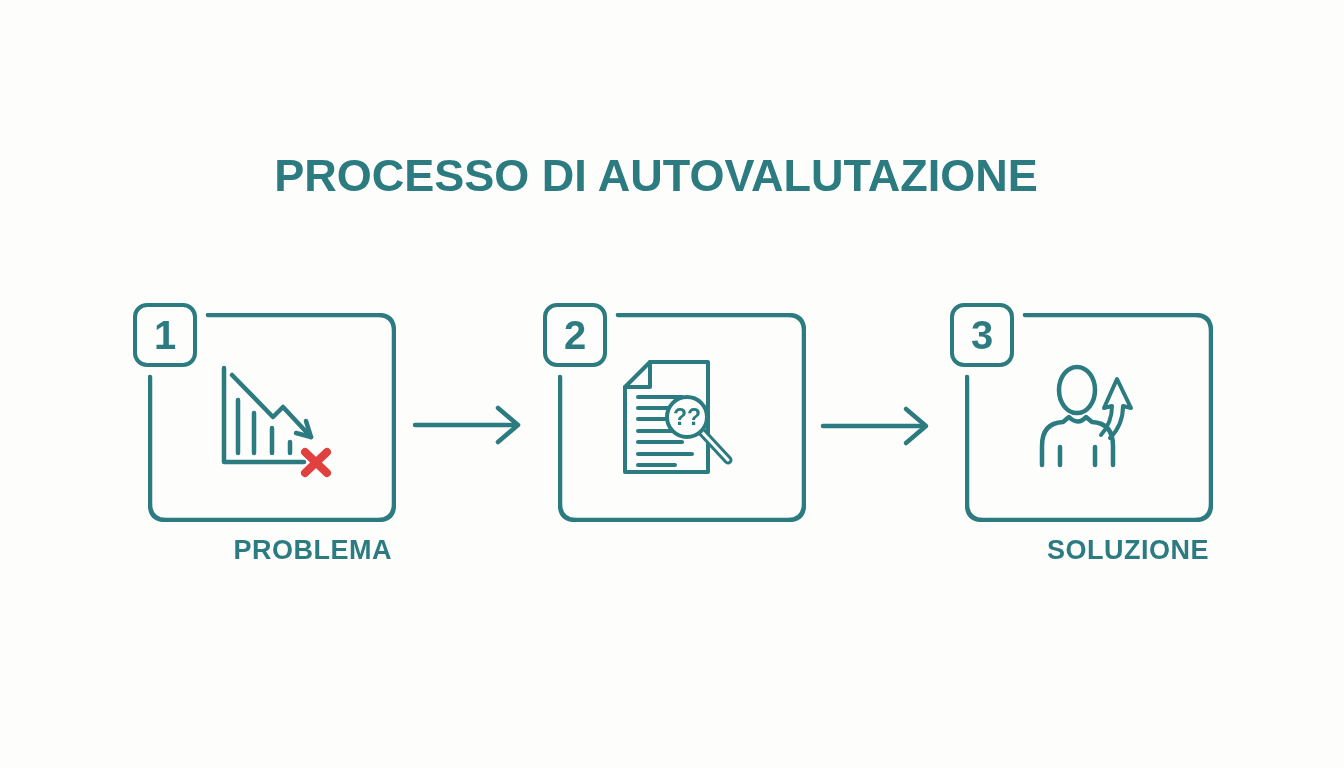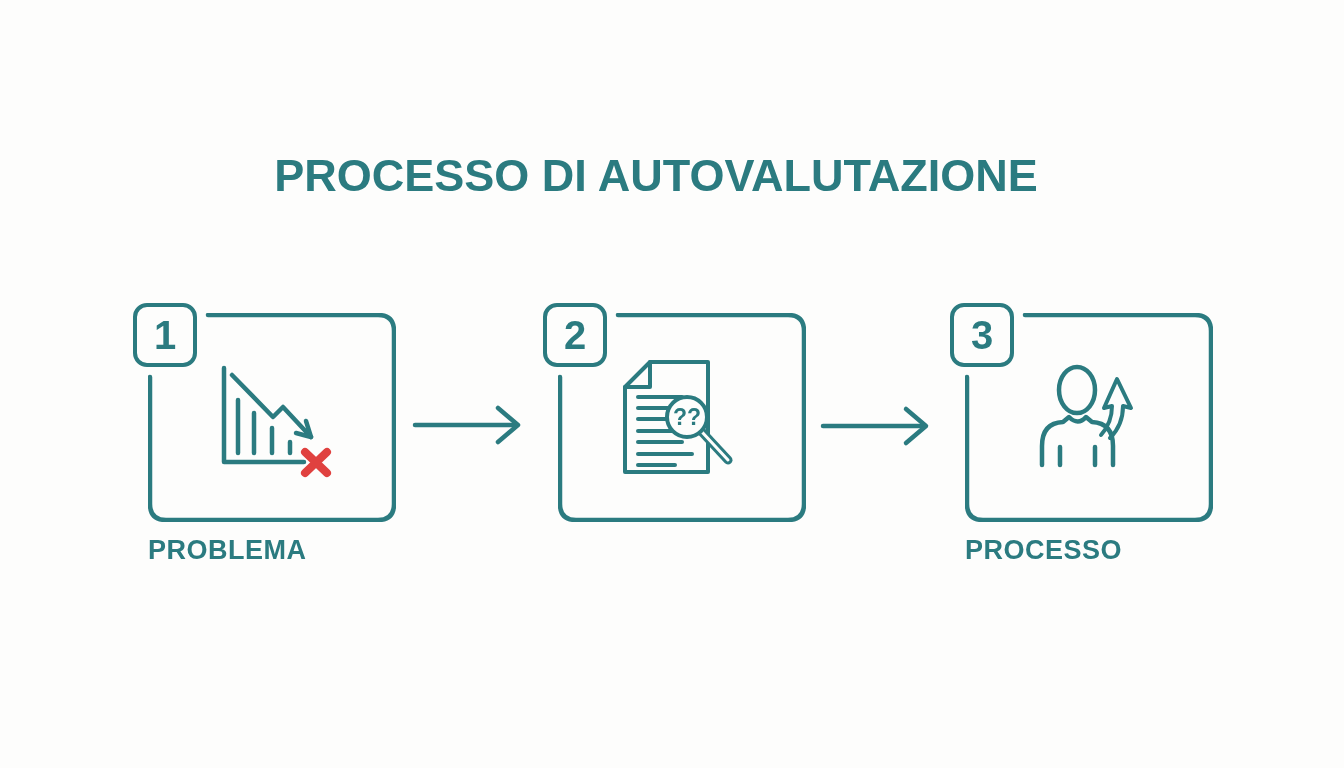--- a/index.html
+++ b/index.html
@@ -64,21 +64,21 @@
   }
   .icon { position: absolute; }
   .icon-1 { left: 87px; top: 59px; }
   .icon-2 { left: 79px; top: 54px; }
   .icon-3 { left: 87px; top: 59px; }
   .step-label {
     position: absolute;
     top: 234px;
     left: 17px;
     width: 244px;
-    text-align: left;
+    text-align: right;
     font-size: 27px;
     font-weight: bold;
     letter-spacing: 0.5px;
     color: var(--accent);
   }
   .arrow { position: absolute; }
   .arrow-1 { left: 412px; top: 404px; }
   .arrow-2 { left: 820px; top: 405px; }
 
   
@@ -164,16 +164,16 @@
     <div class="badge">
       <span>3</span>
     </div>
     <svg class="icon icon-3" width="110" height="112" viewBox="0 0 110 112">
       <ellipse class="st45" cx="42" cy="30" rx="18" ry="23"></ellipse>
       <path class="st45" d="M 7 105 V 86 Q 7 63 28 62 L 34 57 Q 43 66 51 57 L 57 62 Q 78 63 78 86 V 105"></path>
       <path class="st45" d="M 25 105 V 87"></path>
       <path class="st45" d="M 60 105 V 87"></path>
       <path class="st" d="M 66 75 C 74 66 77 56 77 46 L 69 48 L 82 19 L 96 48 L 88 46 C 88 58 84 69 75 78"></path>
     </svg>
-    <div class="step-label">PROCESSO</div>
+    <div class="step-label">SOLUZIONE</div>
   </div>
 
 </div>
 
 </body></html>

